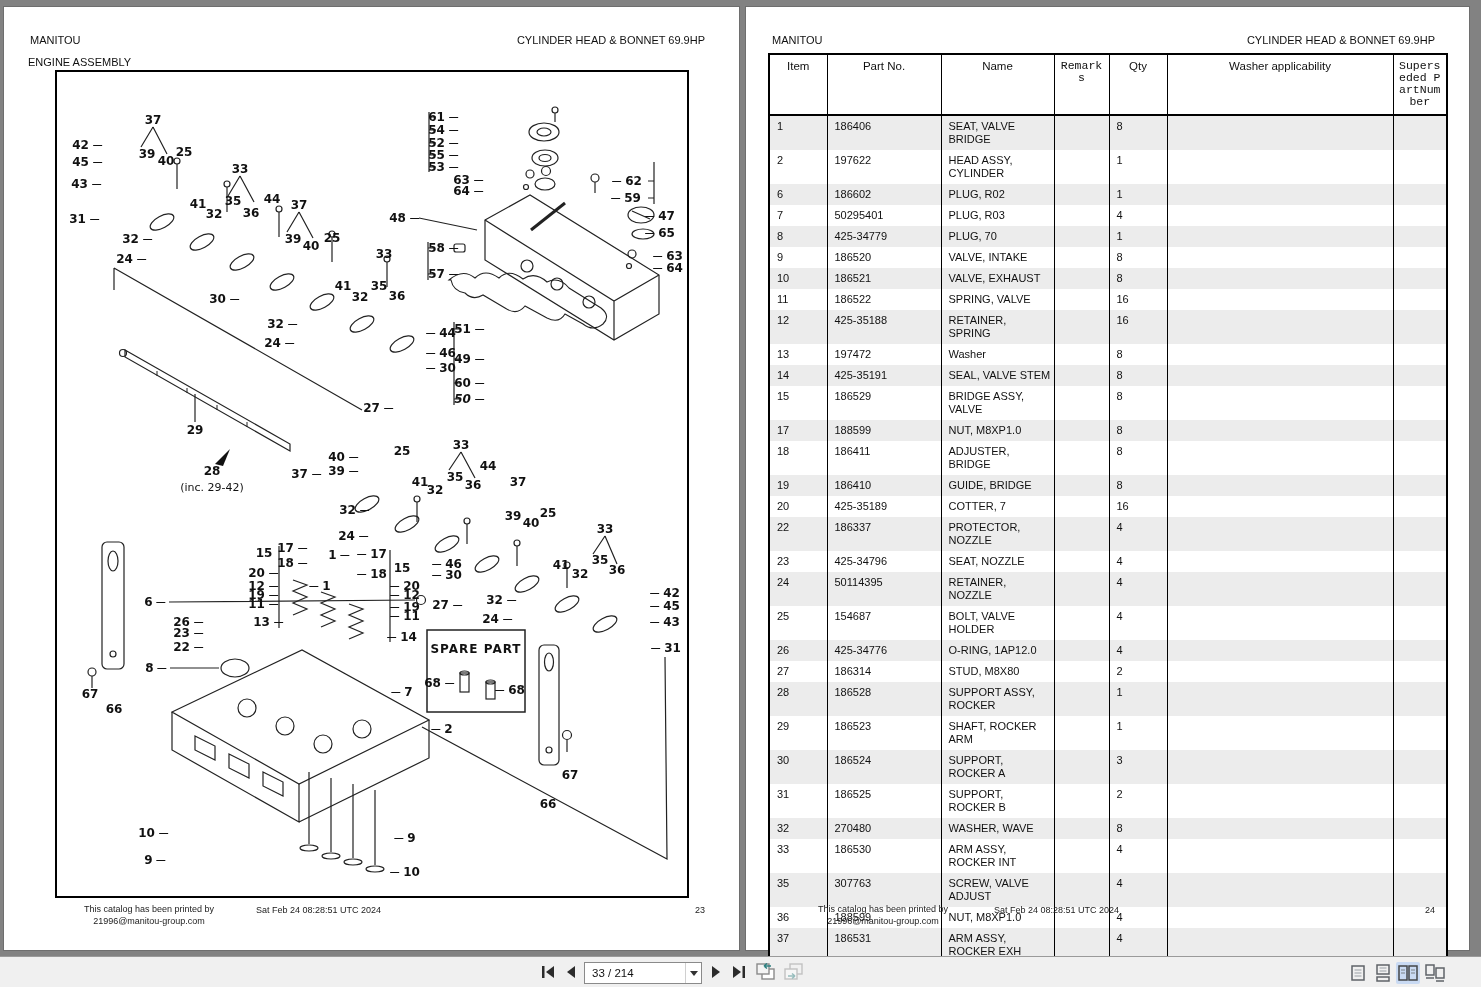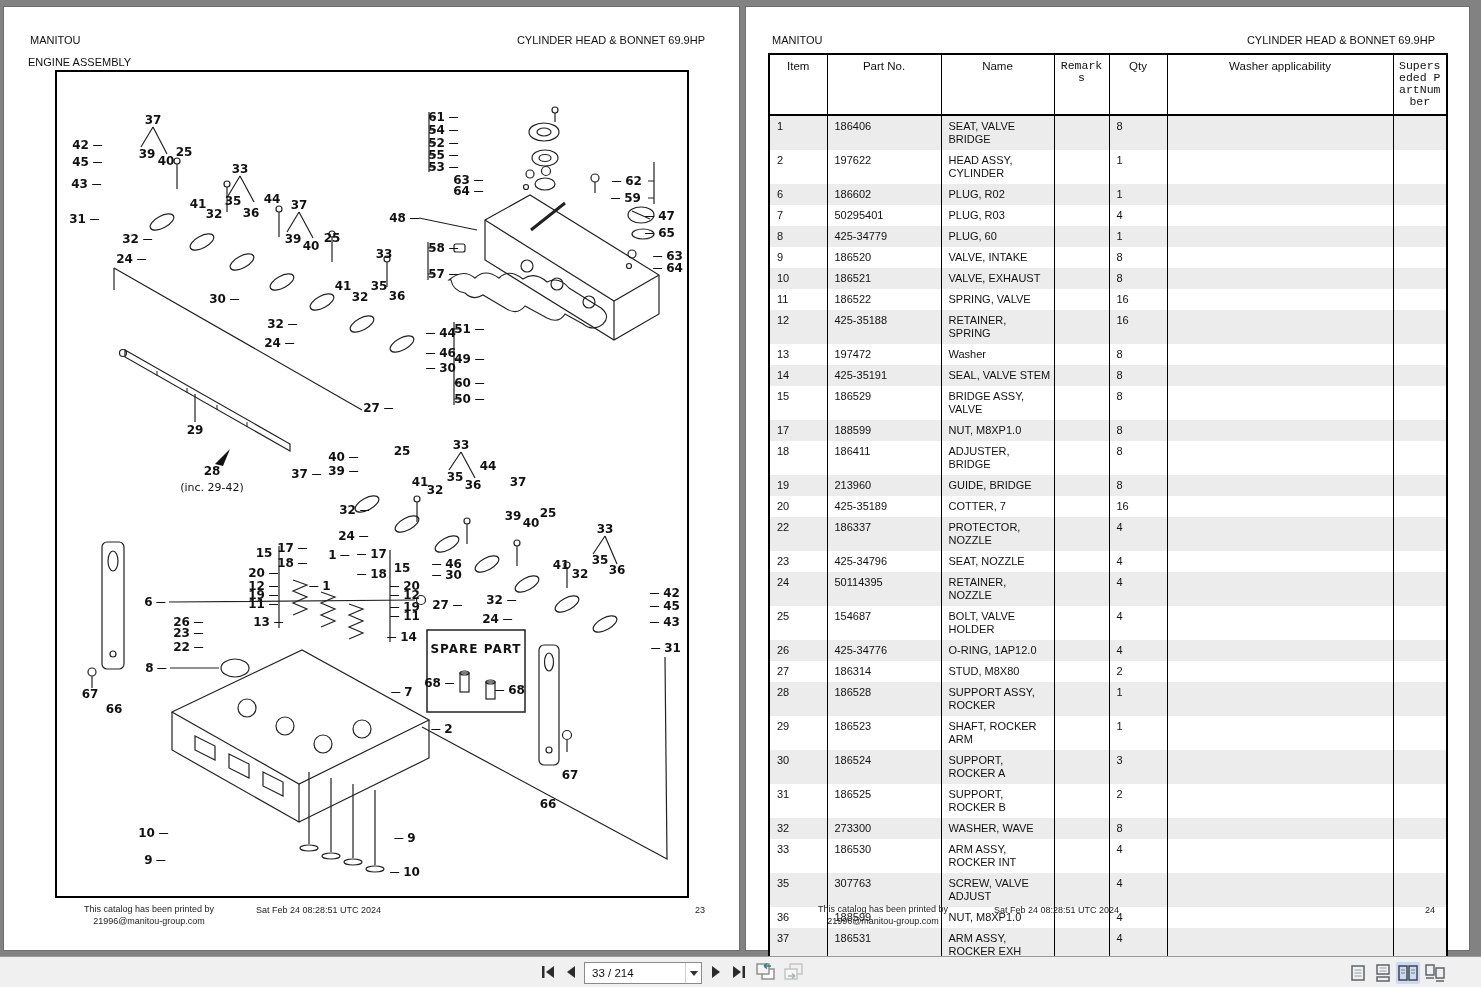--- a/index.html
+++ b/index.html
@@ -304,21 +304,21 @@
           <span class="callout" style="left: 347px; top: 146px;">48<i class="dash dr"></i></span>
           <span class="callout" style="left: 603px; top: 144px;"><i class="dash dl"></i>47</span>
           <span class="callout" style="left: 603px; top: 161px; text-align: center;"><i class="dash dl"></i>65</span>
           <span class="callout" style="left: 386px; top: 176px;">58<i class="dash dr"></i></span>
           <span class="callout" style="left: 611px; top: 184px;"><i class="dash dl"></i>63</span>
           <span class="callout" style="left: 611px; top: 196px;"><i class="dash dl"></i>64</span>
           <span class="callout" style="left: 386px; top: 202px;">57<i class="dash dr"></i></span>
           <span class="callout" style="left: 412px; top: 257px;">51<i class="dash dr"></i></span>
           <span class="callout" style="left: 412px; top: 287px;">49<i class="dash dr"></i></span>
           <span class="callout" style="left: 412px; top: 311px;">60<i class="dash dr"></i></span>
-          <span class="callout" style="left: 412px; top: 327px;">50<i class="dash dr"></i></span>
+          <span class="callout" style="left: 412px; top: 327px; font-style: italic;">50<i class="dash dr"></i></span>
         </div>
     </div>
 
     <div class="footer-printed">
       <div>This catalog has been printed by</div>
       <div>21996@manitou-group.com</div>
     </div>
     <div class="footer-date">Sat Feb 24 08:28:51 UTC 2024</div>
     <div class="footer-pagenum">23</div>
   </div>
@@ -382,21 +382,21 @@
               <td>50295401</td>
               <td>PLUG, R03</td>
               <td></td>
               <td>4</td>
               <td></td>
               <td></td>
             </tr>
             <tr>
               <td>8</td>
               <td>425-34779</td>
-              <td>PLUG, 60</td>
+              <td>PLUG, 70</td>
               <td></td>
               <td>1</td>
               <td></td>
               <td></td>
             </tr>
             <tr>
               <td>9</td>
               <td>186520</td>
               <td>VALVE, INTAKE</td>
               <td></td>
@@ -471,21 +471,21 @@
               <td>18</td>
               <td>186411</td>
               <td>ADJUSTER, BRIDGE</td>
               <td></td>
               <td>8</td>
               <td></td>
               <td></td>
             </tr>
             <tr>
               <td>19</td>
-              <td>213960</td>
+              <td>186410</td>
               <td>GUIDE, BRIDGE</td>
               <td></td>
               <td>8</td>
               <td></td>
               <td></td>
             </tr>
             <tr>
               <td>20</td>
               <td>425-35189</td>
               <td>COTTER, 7</td>
@@ -579,21 +579,21 @@
               <td>31</td>
               <td>186525</td>
               <td>SUPPORT, ROCKER B</td>
               <td></td>
               <td>2</td>
               <td></td>
               <td></td>
             </tr>
             <tr>
               <td>32</td>
-              <td>273300</td>
+              <td>270480</td>
               <td>WASHER, WAVE</td>
               <td></td>
               <td>8</td>
               <td></td>
               <td></td>
             </tr>
             <tr>
               <td>33</td>
               <td>186530</td>
               <td>ARM ASSY, ROCKER INT</td>

